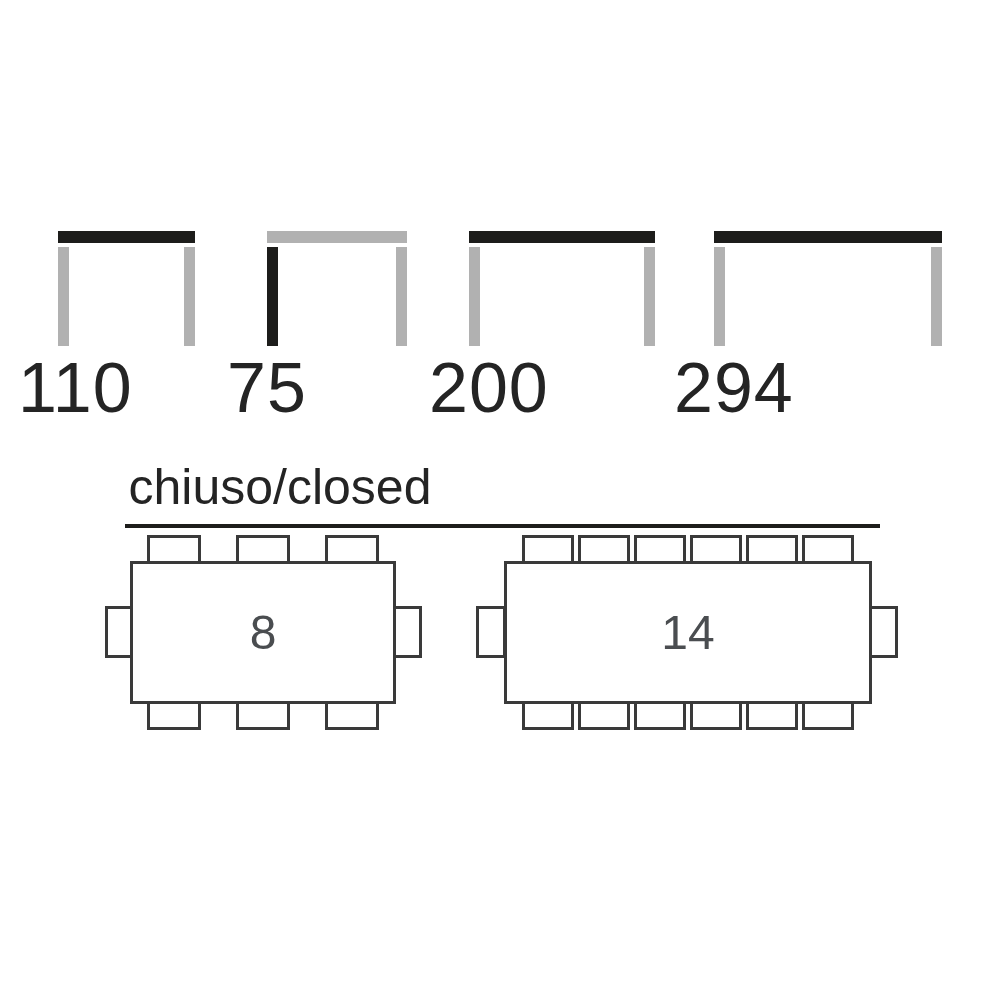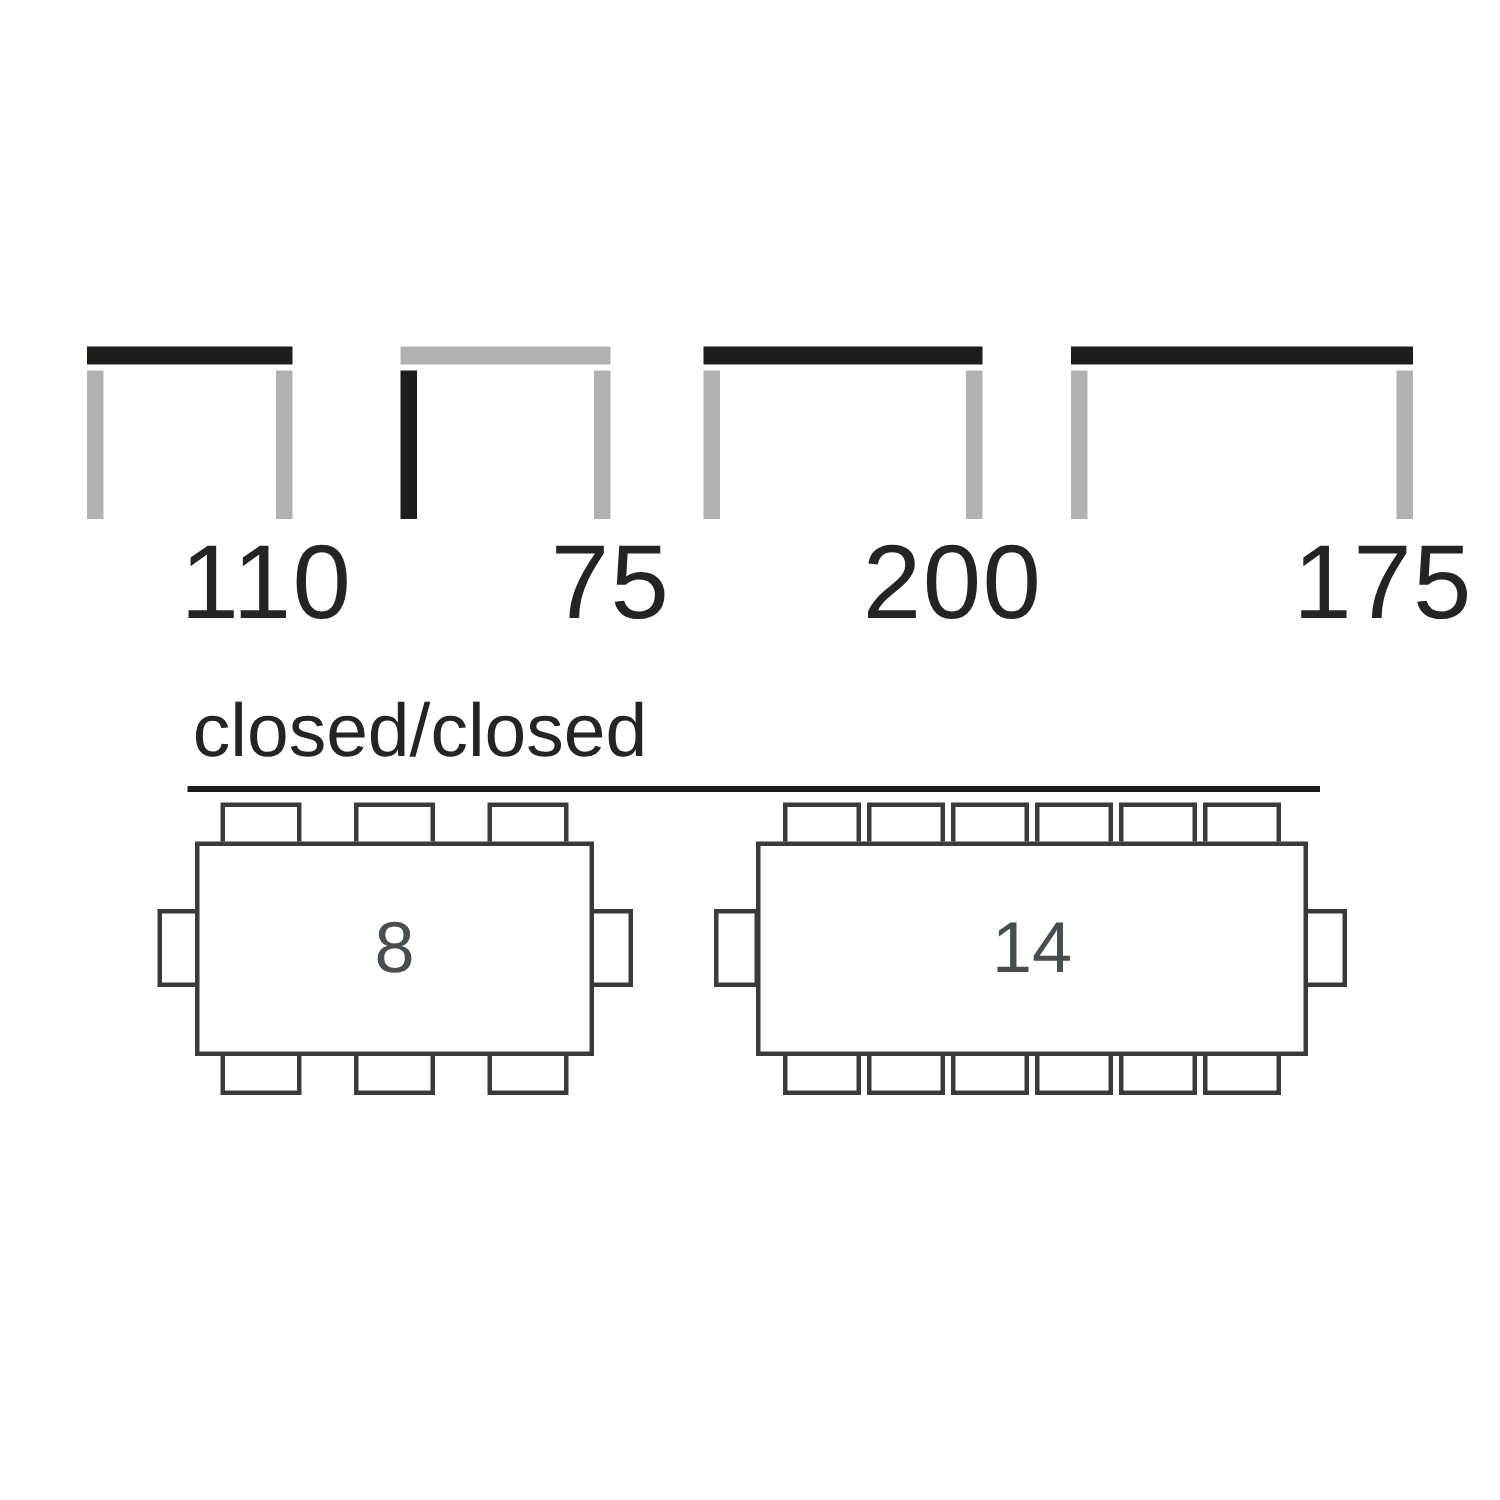--- a/index.html
+++ b/index.html
@@ -37,21 +37,21 @@
   }
   .leg-left  { left: 0; }
   .leg-right { right: 0; }
   .fill-dark { background: #1d1d1b; }
   .fill-gray { background: #b1b1b1; }
   .sv-label {
     position: absolute;
     top: 122px;
     left: -40px;
     right: -40px;
-    text-align: right;
+    text-align: left;
     font-size: 70px;
     line-height: 1;
     color: #242424;
     letter-spacing: 1px;
     white-space: nowrap;
   }
 
   
   .section-label {
     position: absolute;
@@ -164,24 +164,24 @@
     <div class="sv-top fill-dark"></div>
     <div class="sv-leg leg-left fill-gray"></div>
     <div class="sv-leg leg-right fill-gray"></div>
     <div class="sv-label">200</div>
   </div>
 
   <div id="sv-294" class="sv-table">
     <div class="sv-top fill-dark"></div>
     <div class="sv-leg leg-left fill-gray"></div>
     <div class="sv-leg leg-right fill-gray"></div>
-    <div class="sv-label">175</div>
-  </div>
-
-  <div id="closed-label" class="section-label">closed/closed</div>
+    <div class="sv-label">294</div>
+  </div>
+
+  <div id="closed-label" class="section-label">chiuso/closed</div>
   <div id="section-divider"></div>
 
   <div id="tv-closed" class="tv-group">
     <div class="chair-row row-top closed-row">
         <div class="chair"></div>
         <div class="chair"></div>
         <div class="chair"></div>
       </div>
     <div class="side-chair side-chair-left"></div>
     <div class="side-chair side-chair-right"></div>

